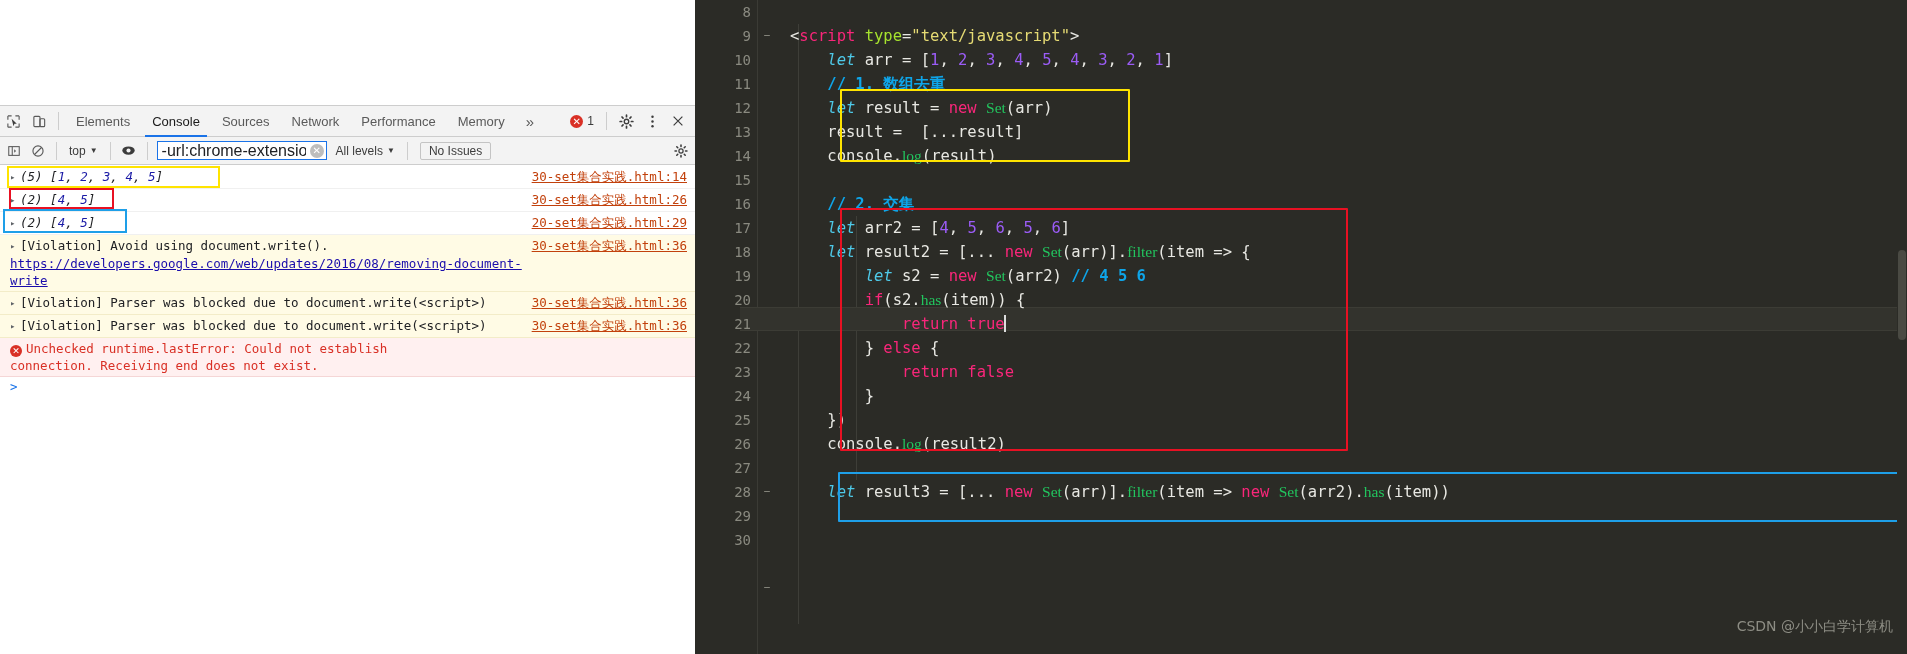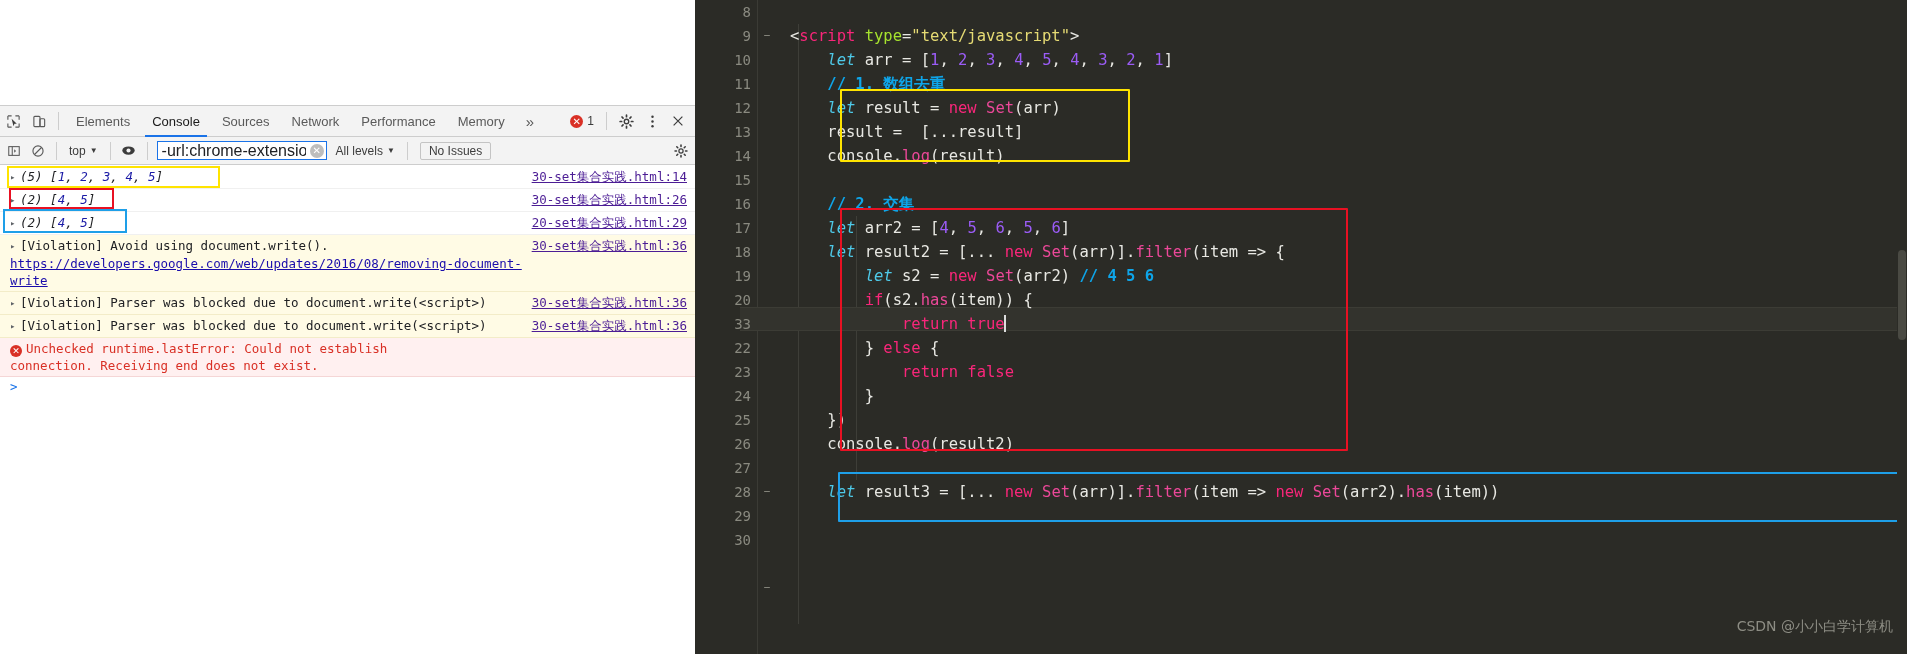--- a/index.html
+++ b/index.html
@@ -54,21 +54,21 @@
     background: #3b3b35;
   }
   .ed-indentguide {
     position: absolute; top: 0; bottom: 0; width: 1px;
     background: #3e3e38;
   }
 
   
   .t-kw   { color: #4ec9e8; font-style: italic; }  
   .t-new  { color: #f9267a; }                      
-  .t-cls  { color: #ec4899; }                      
+  .t-cls  { color: #22c55e; font-family: Liberation Serif, serif; }                      
   .t-num  { color: #9b5cf6; }                      
   .t-str  { color: #e6db74; }                      
   .t-tag  { color: #f9267a; }                      
   .t-attr { color: #a6e22e; }
   .t-com  { color: #0ea5e9; font-weight: bold; }                      
   .t-plain{ color: #e8e8e3; }
   .t-punc { color: #e8e8e3; }
 
   .caret {
     display: inline-block;
@@ -247,21 +247,21 @@
   .msg.err  { background: #fff0f0; border-bottom-color: #f5d6d6; color: #d93025; }
   .arrow {
     display: inline-block; width: 10px;
     color: #5f6368; font-size: 9px;
     vertical-align: 1px;
   }
   .src-link {
     position: absolute; right: 8px; top: 2px;
     font-family: "DejaVu Sans Mono", monospace;
     font-size: 12.5px;
-    color: #4c1d95;
+    color: #c2410c;
     text-decoration: underline;
     white-space: nowrap;
   }
   .msg.err .src-link { color: #c5221f; }
   .obj-count { color: #202124; font-style: italic; }
   .obj-num { color: #1a1aa6; font-style: italic; }
   .obj-brk { color: #202124; font-style: italic; }
   .inline-link { color: #1a0dab; text-decoration: underline; }
   .err-icon {
     display: inline-block;
@@ -363,21 +363,21 @@
       <span class="ed-code" style="left:790px">        <span class="t-kw">let</span> <span class="t-plain">s2</span> <span class="t-punc">=</span> <span class="t-new">new</span> <span class="t-cls">Set</span><span class="t-punc">(</span><span class="t-plain">arr2</span><span class="t-punc">)</span> <span class="t-com">// 4 5 6</span></span>
     </div>
 
     <div class="ed-row" style="position:absolute;top:288px;left:0;right:0;">
       <span class="ed-gutter">20</span>
       <span class="ed-fold" style="top:288px;position:absolute">−</span>
       <span class="ed-code" style="left:790px">        <span class="t-new">if</span><span class="t-punc">(</span><span class="t-plain">s2</span><span class="t-punc">.</span><span class="t-cls">has</span><span class="t-punc">(</span><span class="t-plain">item</span><span class="t-punc">))</span> <span class="t-punc">{</span></span>
     </div>
 
     <div class="ed-row" style="position:absolute;top:312px;left:0;right:0;">
-      <span class="ed-gutter">33</span>
+      <span class="ed-gutter">21</span>
       <span class="ed-code" style="left:790px">            <span class="t-new">return</span> <span class="t-new">true</span><span class="caret"></span></span>
     </div>
 
     <div class="ed-row" style="position:absolute;top:336px;left:0;right:0;">
       <span class="ed-gutter">22</span>
       <span class="ed-code" style="left:790px">        <span class="t-punc">}</span> <span class="t-new">else</span> <span class="t-punc">{</span></span>
     </div>
 
     <div class="ed-row" style="position:absolute;top:360px;left:0;right:0;">
       <span class="ed-gutter">23</span>

